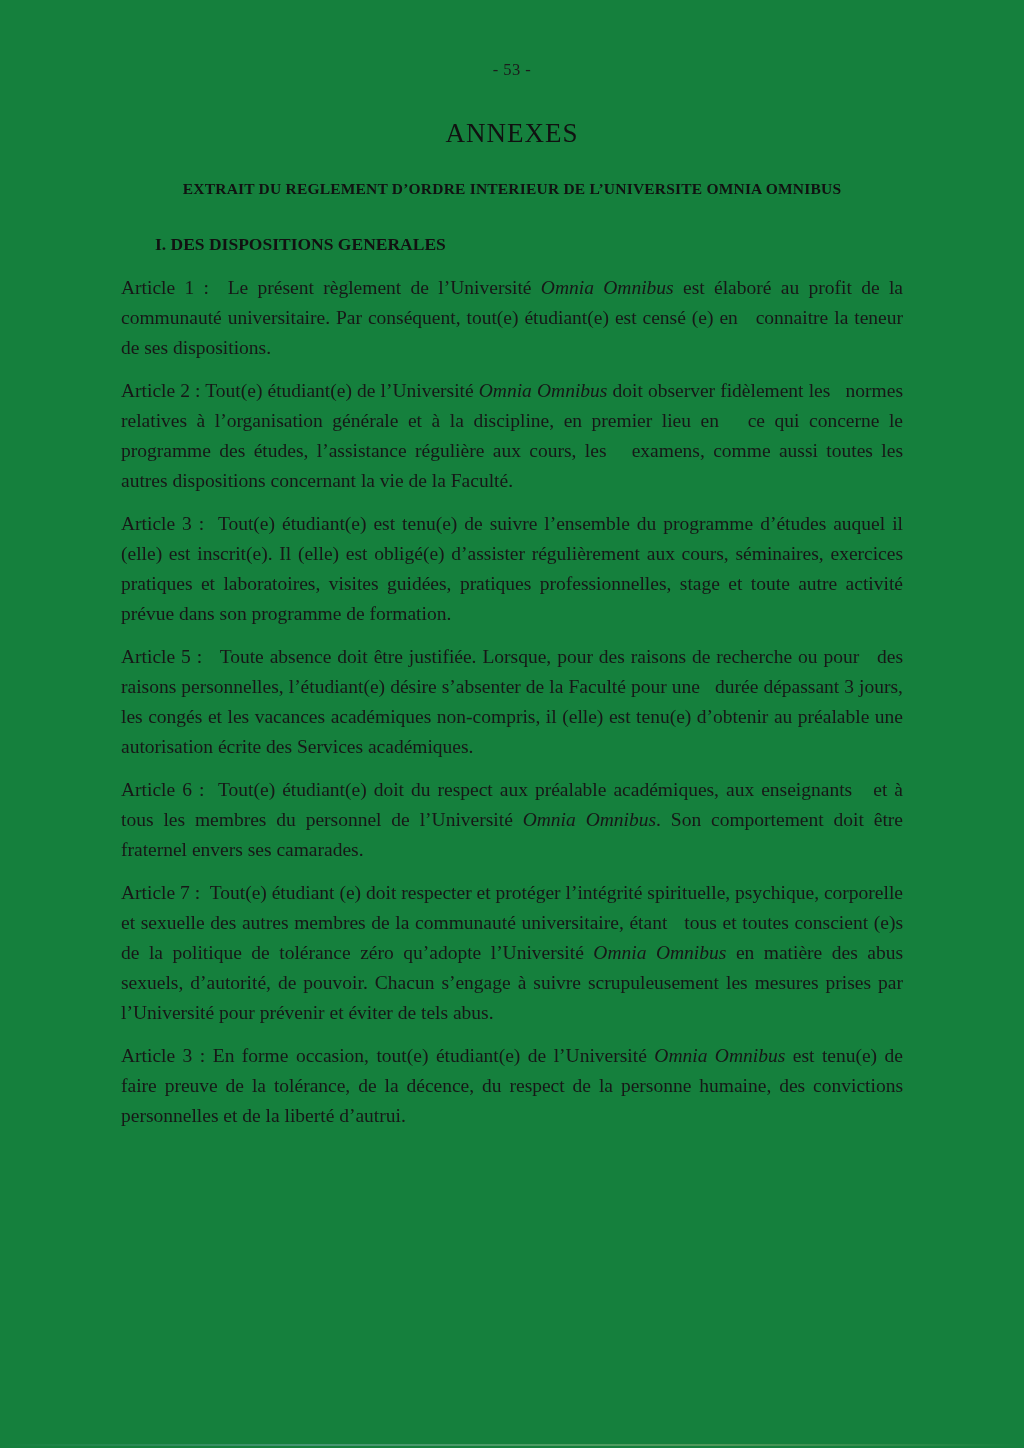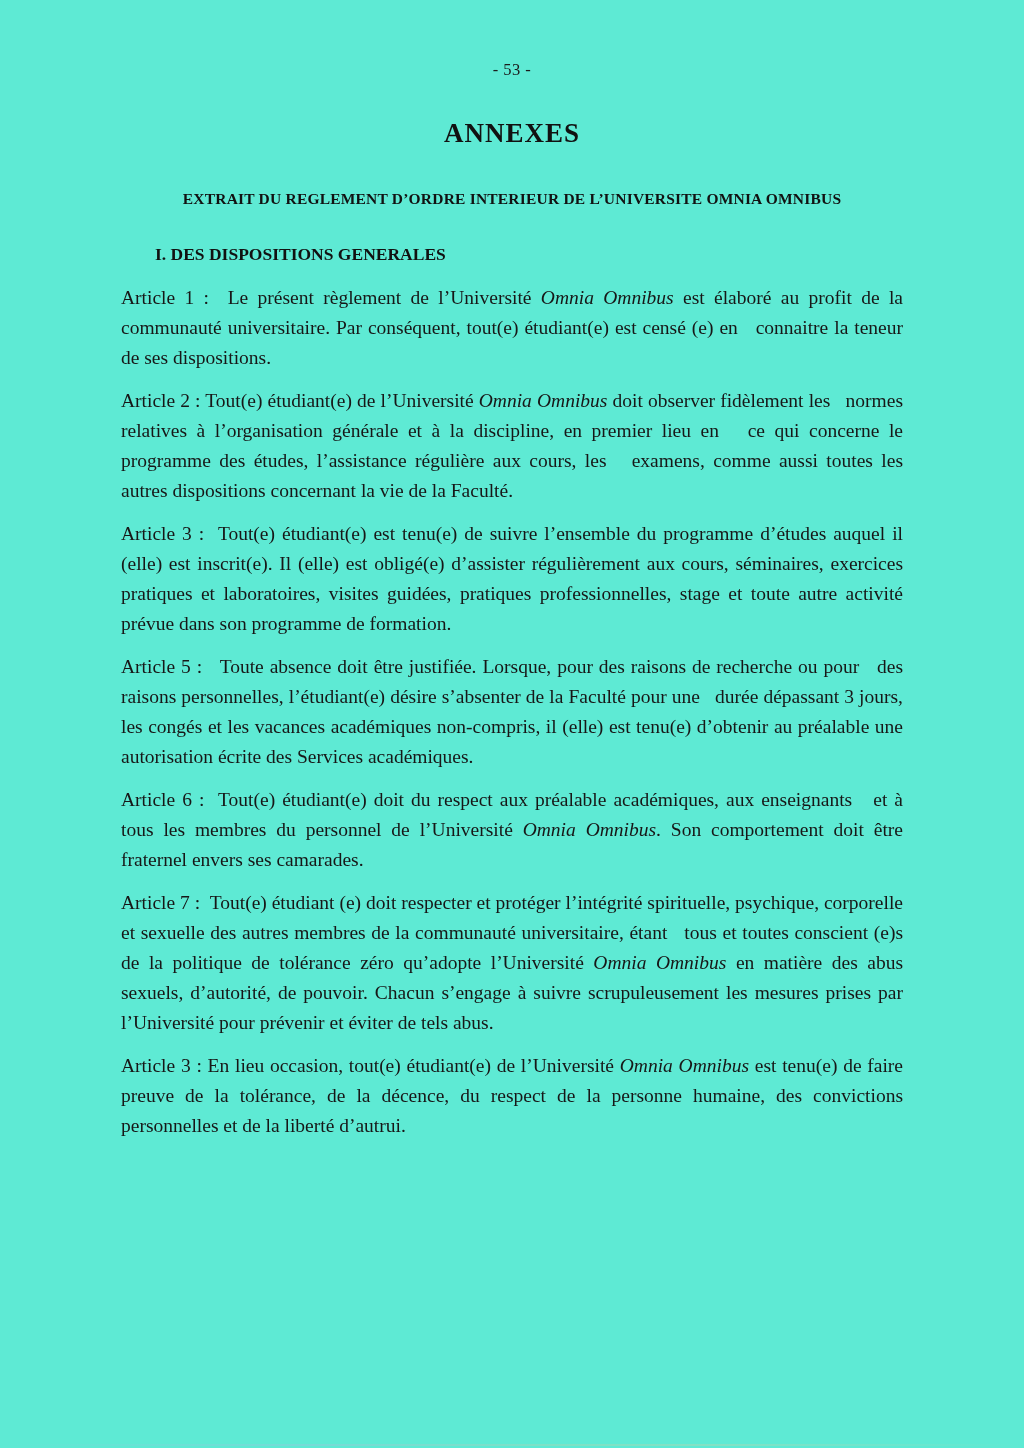--- a/index.html
+++ b/index.html
@@ -4,42 +4,42 @@
 <style>
   html, body {
     margin: 0;
     padding: 0;
     background: #ffffff;
   }
   .page {
     position: relative;
     width: 1024px;
     height: 1448px;
-    background: #5eead4;
+    background: #15803d;
     overflow: hidden;
     font-family: "Liberation Serif", "DejaVu Serif", serif;
     color: #161616;
   }
   .page-number {
     padding-top: 60px;
     text-align: center;
     font-size: 16.5px;
     letter-spacing: 0.5px;
     color: #1c1c1c;
   }
   .doc-title {
     margin-top: 38px;
     text-align: center;
     font-size: 27px;
-    font-weight: bold;
+    font-weight: normal;
     letter-spacing: 1px;
     color: #111;
   }
   .doc-subtitle {
-    margin-top: 41px;
+    margin-top: 31px;
     text-align: center;
     font-size: 15.5px;
     font-weight: bold;
     letter-spacing: 0.2px;
     color: #111;
   }
   .section-heading {
     margin-top: 36px;
     margin-left: 155px;
     font-size: 17.5px;
@@ -86,17 +86,17 @@
 
   <div class="section-heading">I. DES DISPOSITIONS GENERALES</div>
 
   <div class="articles">
       <p class="article"><span class="b">Article 1</span><span> :  Le présent règlement de l’Université </span><span class="i">Omnia Omnibus</span><span> est élaboré au profit de la communauté universitaire. Par conséquent, tout(e) étudiant(e) est censé (e) en   connaitre la teneur de ses dispositions.</span></p>
       <p class="article"><span class="b">Article 2</span><span> : Tout(e) étudiant(e) de l’Université </span><span class="i">Omnia Omnibus</span><span> doit observer fidèlement les   normes relatives à l’organisation générale et à la discipline, en premier lieu en   ce qui concerne le programme des études, l’assistance régulière aux cours, les   examens, comme aussi toutes les autres dispositions concernant la vie de la Faculté.</span></p>
       <p class="article"><span class="b">Article 3 :</span><span>  Tout(e) étudiant(e) est tenu(e) de suivre l’ensemble du programme d’études auquel il (elle) est inscrit(e). Il (elle) est obligé(e) d’assister régulièrement aux cours, séminaires, exercices pratiques et laboratoires, visites guidées, pratiques professionnelles, stage et toute autre activité prévue dans son programme de formation.</span></p>
       <p class="article"><span class="b">Article 5 :</span><span>   Toute absence doit être justifiée. Lorsque, pour des raisons de recherche ou pour   des raisons personnelles, l’étudiant(e) désire s’absenter de la Faculté pour une   durée dépassant 3 jours, les congés et les vacances académiques non-compris, il (elle) est tenu(e) d’obtenir au préalable une autorisation écrite des Services académiques.</span></p>
       <p class="article"><span class="b">Article 6 :</span><span>  Tout(e) étudiant(e) doit du respect aux préalable académiques, aux enseignants   et à tous les membres du personnel de l’Université </span><span class="i">Omnia Omnibus</span><span>. Son comportement doit être fraternel envers ses camarades.</span></p>
       <p class="article"><span class="b">Article 7 :</span><span>  Tout(e) étudiant (e) doit respecter et protéger l’intégrité spirituelle, psychique, corporelle et sexuelle des autres membres de la communauté universitaire, étant   tous et toutes conscient (e)s de la politique de tolérance zéro qu’adopte l’Université </span><span class="i">Omnia Omnibus</span><span> en matière des abus sexuels, d’autorité, de pouvoir. Chacun s’engage à suivre scrupuleusement les mesures prises par l’Université pour prévenir et éviter de tels abus.</span></p>
-      <p class="article"><span class="b">Article 3 :</span><span> En lieu occasion, tout(e) étudiant(e) de l’Université </span><span class="i">Omnia Omnibus</span><span> est tenu(e) de faire preuve de la tolérance, de la décence, du respect de la personne humaine, des convictions personnelles et de la liberté d’autrui.</span></p>
+      <p class="article"><span class="b">Article 3 :</span><span> En forme occasion, tout(e) étudiant(e) de l’Université </span><span class="i">Omnia Omnibus</span><span> est tenu(e) de faire preuve de la tolérance, de la décence, du respect de la personne humaine, des convictions personnelles et de la liberté d’autrui.</span></p>
     </div>
 
   <div class="scan-artifact"></div>
 </div>
 
 </body></html>

